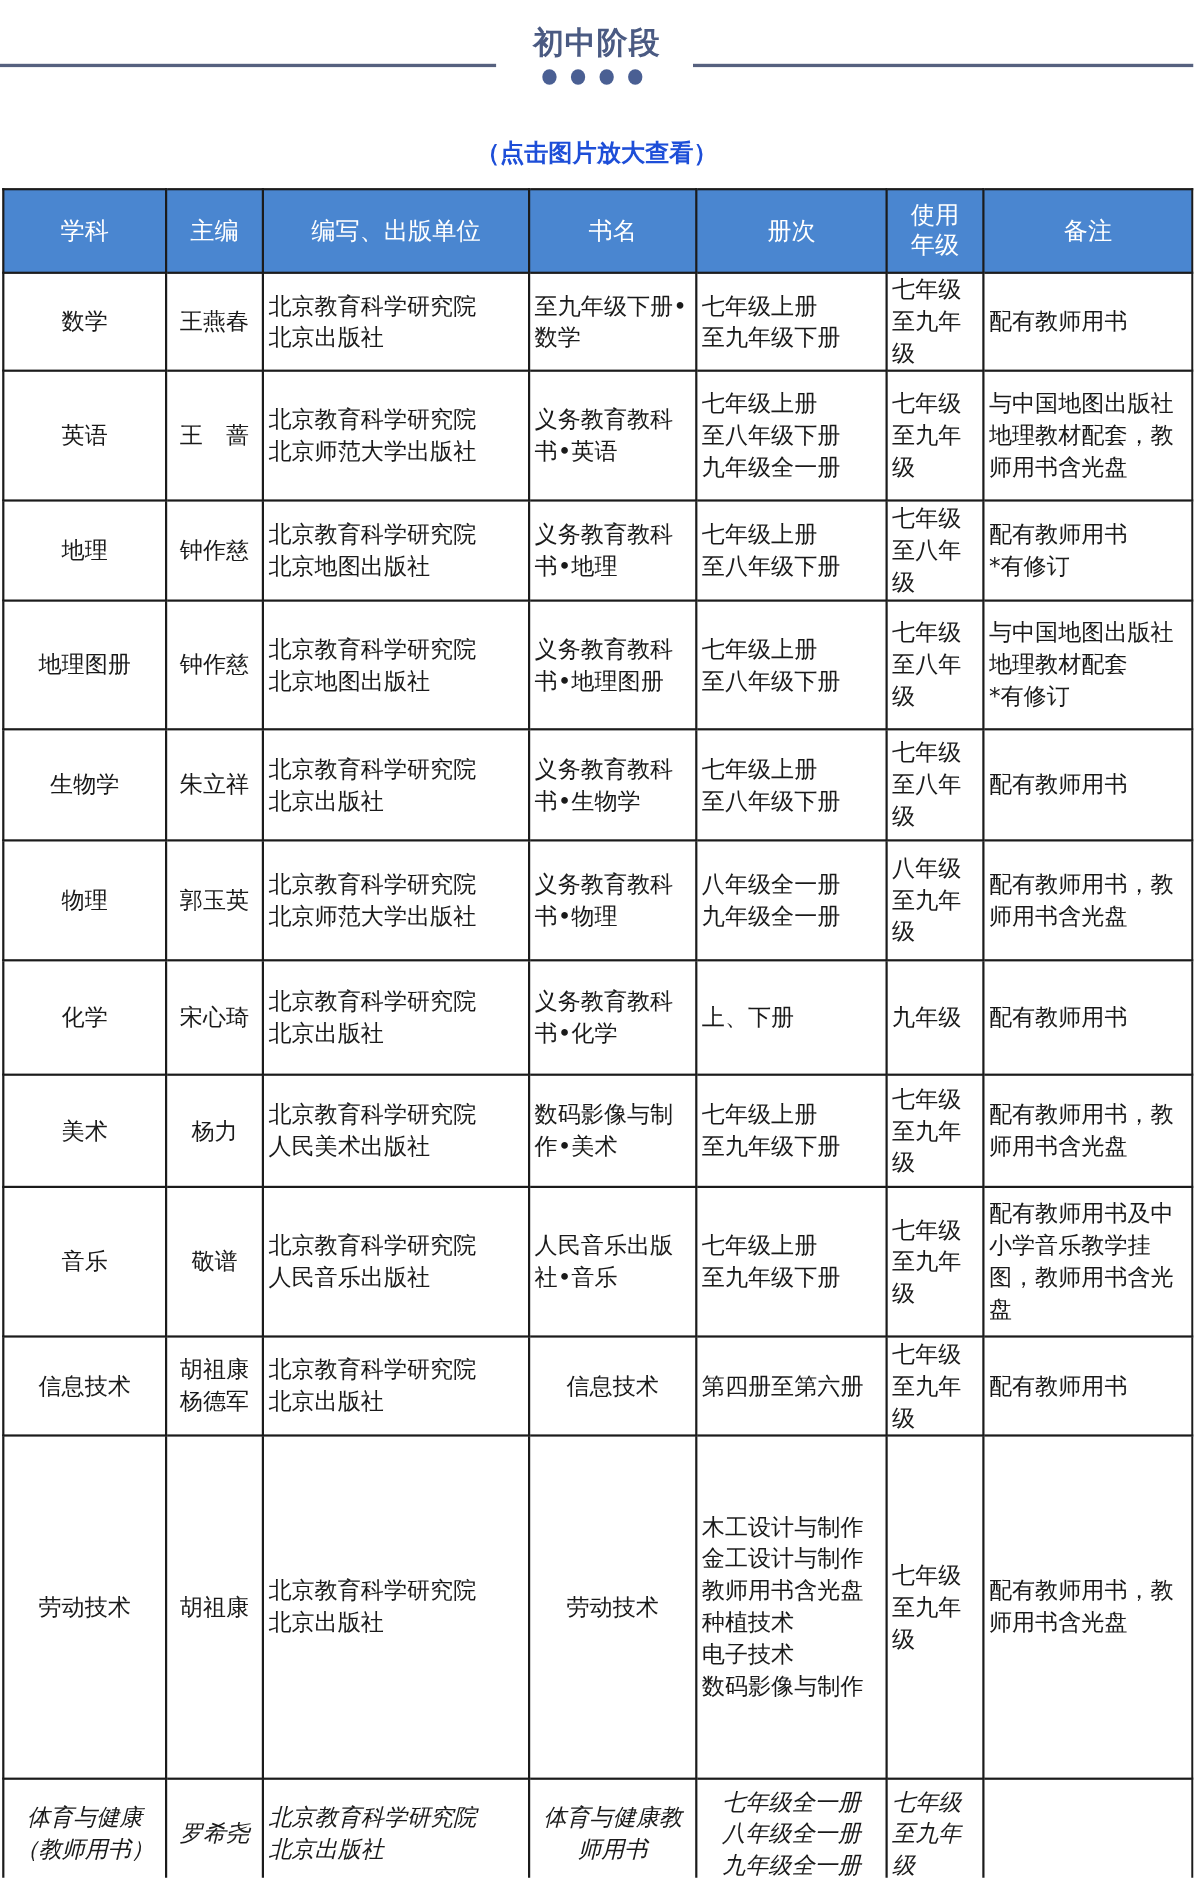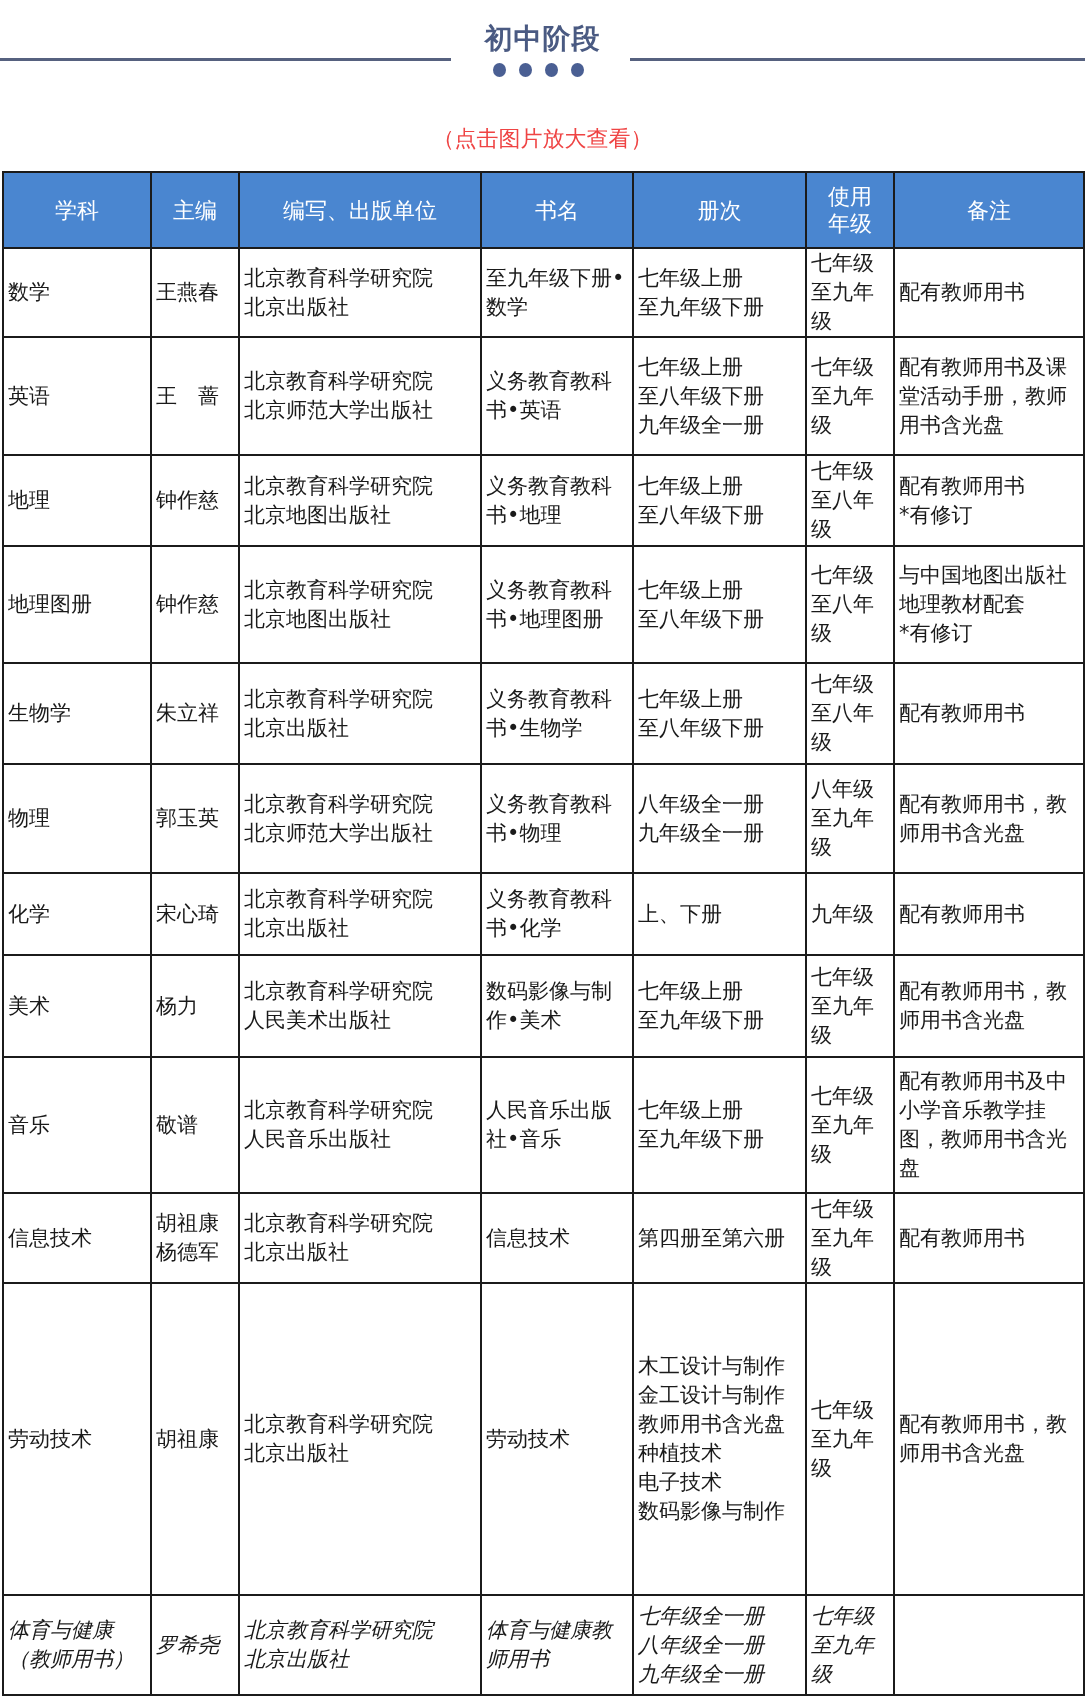--- a/index.html
+++ b/index.html
@@ -9,29 +9,29 @@
   .title-wrap { position: absolute; left: 0; top: 0; width: 1085px; height: 90px; }
   .title-line { position: absolute; top: 58px; height: 3px; background: #56617f; }
   .title-line.left { left: 0; width: 451px; }
   .title-line.right { left: 630px; width: 455px; }
   .title-text { position: absolute; left: 0; width: 1085px; top: 20px; text-align: center;
                 font-size: 28px; font-weight: bold; color: #4a5a82; letter-spacing: 1px; }
   .dots { position: absolute; top: 63px; left: 493px; width: 100px; height: 14px; display: flex; gap: 13px; }
   .dot { width: 13px; height: 14px; border-radius: 50%; background: #4a5f93; }
 
   .hint { position: absolute; top: 124px; left: 0; width: 1085px; text-align: center;
-          font-size: 22px; color: #ef4444; }
+          font-size: 22px; color: #1d4ed8; font-weight: bold; }
 
   table.tb { position: absolute; left: 2px; top: 159px; width: 1081px; border-collapse: collapse;
              table-layout: fixed; margin-top: 12px; }
   table.tb th, table.tb td { border: 2px solid #1b1b1b; padding: 0 4px; font-size: 21px; line-height: 29px;
              vertical-align: middle; word-break: break-all; }
   table.tb th { background: #4a86d0; color: #ffffff; font-weight: normal; text-align: center; font-size: 22px; }
   table.tb td { background: #ffffff; color: #1a1a1a; }
-  td.c { text-align: left; }
+  td.c { text-align: center; }
   td.l { text-align: left; }
   .ml { white-space: pre-line; }
 </style>
 </head>
 <body>
 
 <div class="title-wrap">
   <div class="title-line left"></div>
   <div class="title-text">初中阶段</div>
   <div class="title-line right"></div>
@@ -82,21 +82,21 @@
       <tr style="height: 118px;">
         <td class="c ml">英语</td>
         <td class="c ml">王　蔷</td>
         <td class="l ml">北京教育科学研究院
 北京师范大学出版社</td>
         <td class="l ml">义务教育教科书•英语</td>
         <td class="l ml">七年级上册
 至八年级下册
 九年级全一册</td>
         <td class="l ml">七年级至九年级</td>
-        <td class="l ml">配有教师用书及课堂活动手册，教师用书含光盘</td>
+        <td class="l ml">与中国地图出版社地理教材配套，教师用书含光盘</td>
       </tr>
       <tr style="height: 91px;">
         <td class="c ml">地理</td>
         <td class="c ml">钟作慈</td>
         <td class="l ml">北京教育科学研究院
 北京地图出版社</td>
         <td class="l ml">义务教育教科书•地理</td>
         <td class="l ml">七年级上册
 至八年级下册</td>
         <td class="l ml">七年级至八年级</td>
@@ -130,21 +130,21 @@
         <td class="c ml">物理</td>
         <td class="c ml">郭玉英</td>
         <td class="l ml">北京教育科学研究院
 北京师范大学出版社</td>
         <td class="l ml">义务教育教科书•物理</td>
         <td class="l ml">八年级全一册
 九年级全一册</td>
         <td class="l ml">八年级至九年级</td>
         <td class="l ml">配有教师用书，教师用书含光盘</td>
       </tr>
-      <tr style="height: 82px;">
+      <tr style="height: 104px;">
         <td class="c ml">化学</td>
         <td class="c ml">宋心琦</td>
         <td class="l ml">北京教育科学研究院
 北京出版社</td>
         <td class="l ml">义务教育教科书•化学</td>
         <td class="l ml">上、下册</td>
         <td class="l ml">九年级</td>
         <td class="l ml">配有教师用书</td>
       </tr>
       <tr style="height: 102px;">

